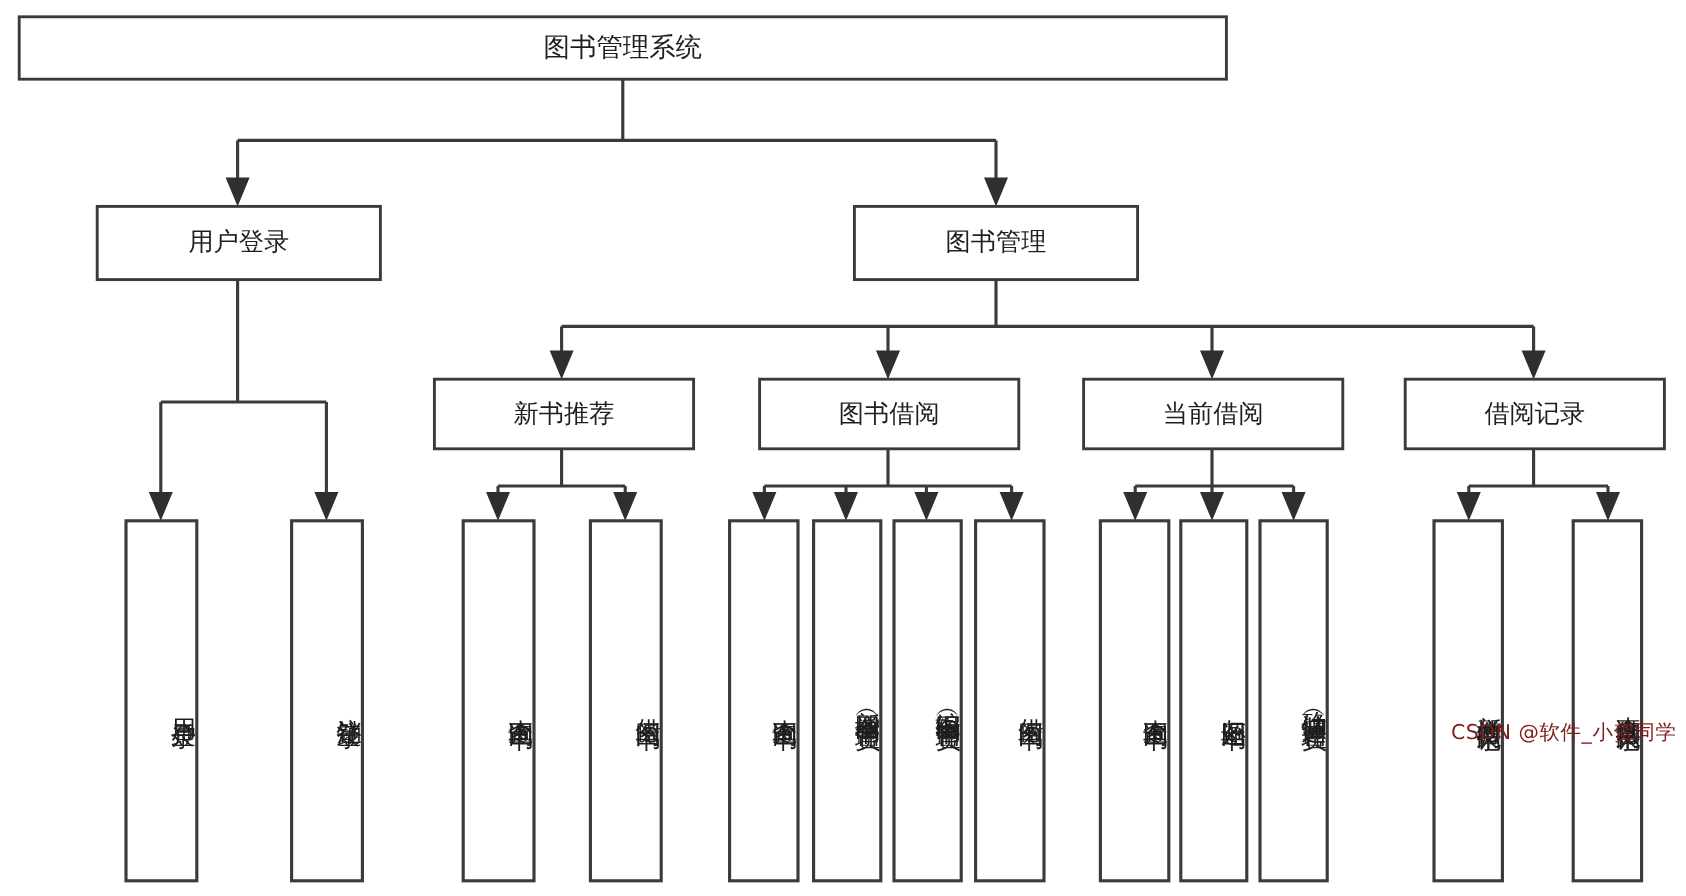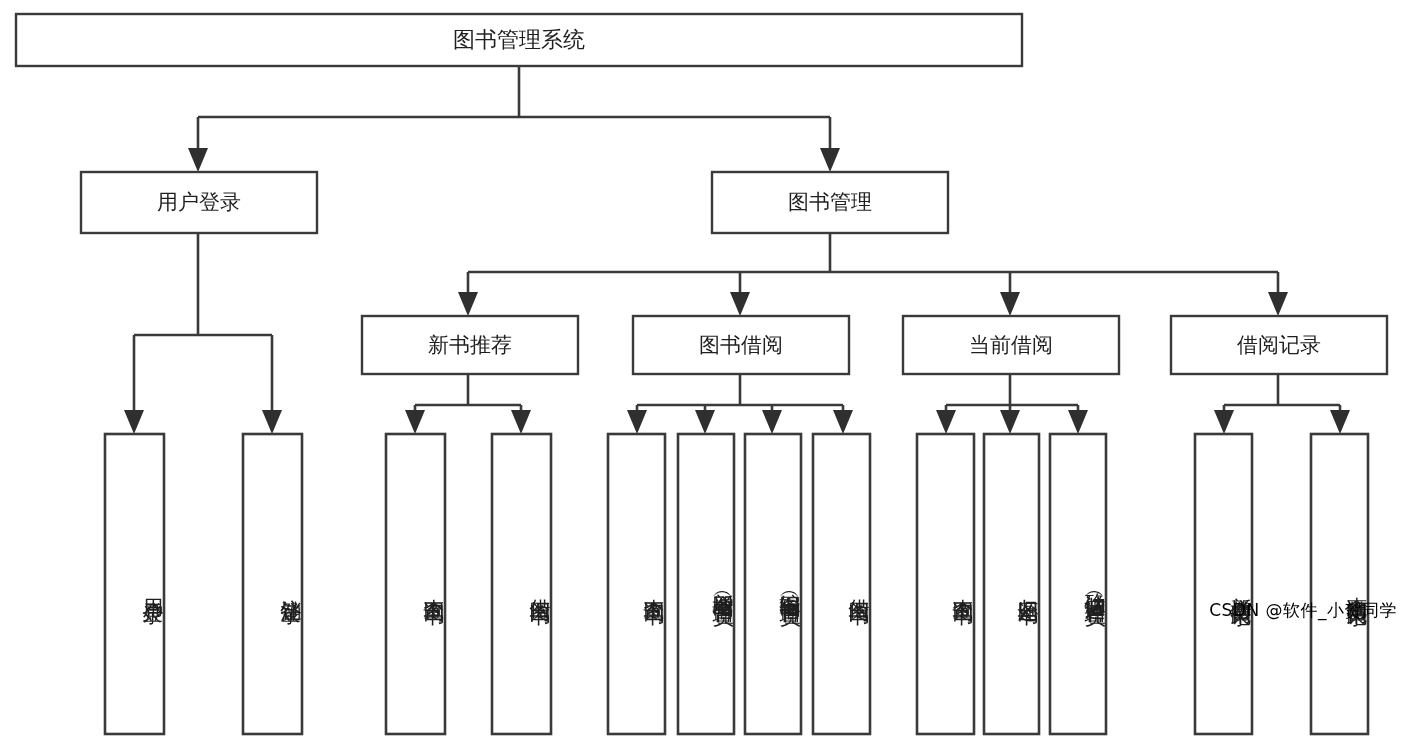--- a/index.html
+++ b/index.html
@@ -71,21 +71,21 @@
     align-items: flex-start;
     justify-content: center;
     pointer-events: none;
   }
   .watermark {
     position: absolute;
     right: 8px;
     bottom: 4px;
     font-family: "DejaVu Sans", "Liberation Sans", sans-serif;
     font-size: 17px;
-    color: #000000;
+    color: #7f1d1d;
     white-space: nowrap;
     letter-spacing: 0.5px;
   }
 </style>
 </head>
 <body>
 
 <div id="diagram-root">
 
   <svg class="diagram-canvas" viewBox="0 0 1405 747" xmlns="http://www.w3.org/2000/svg">

